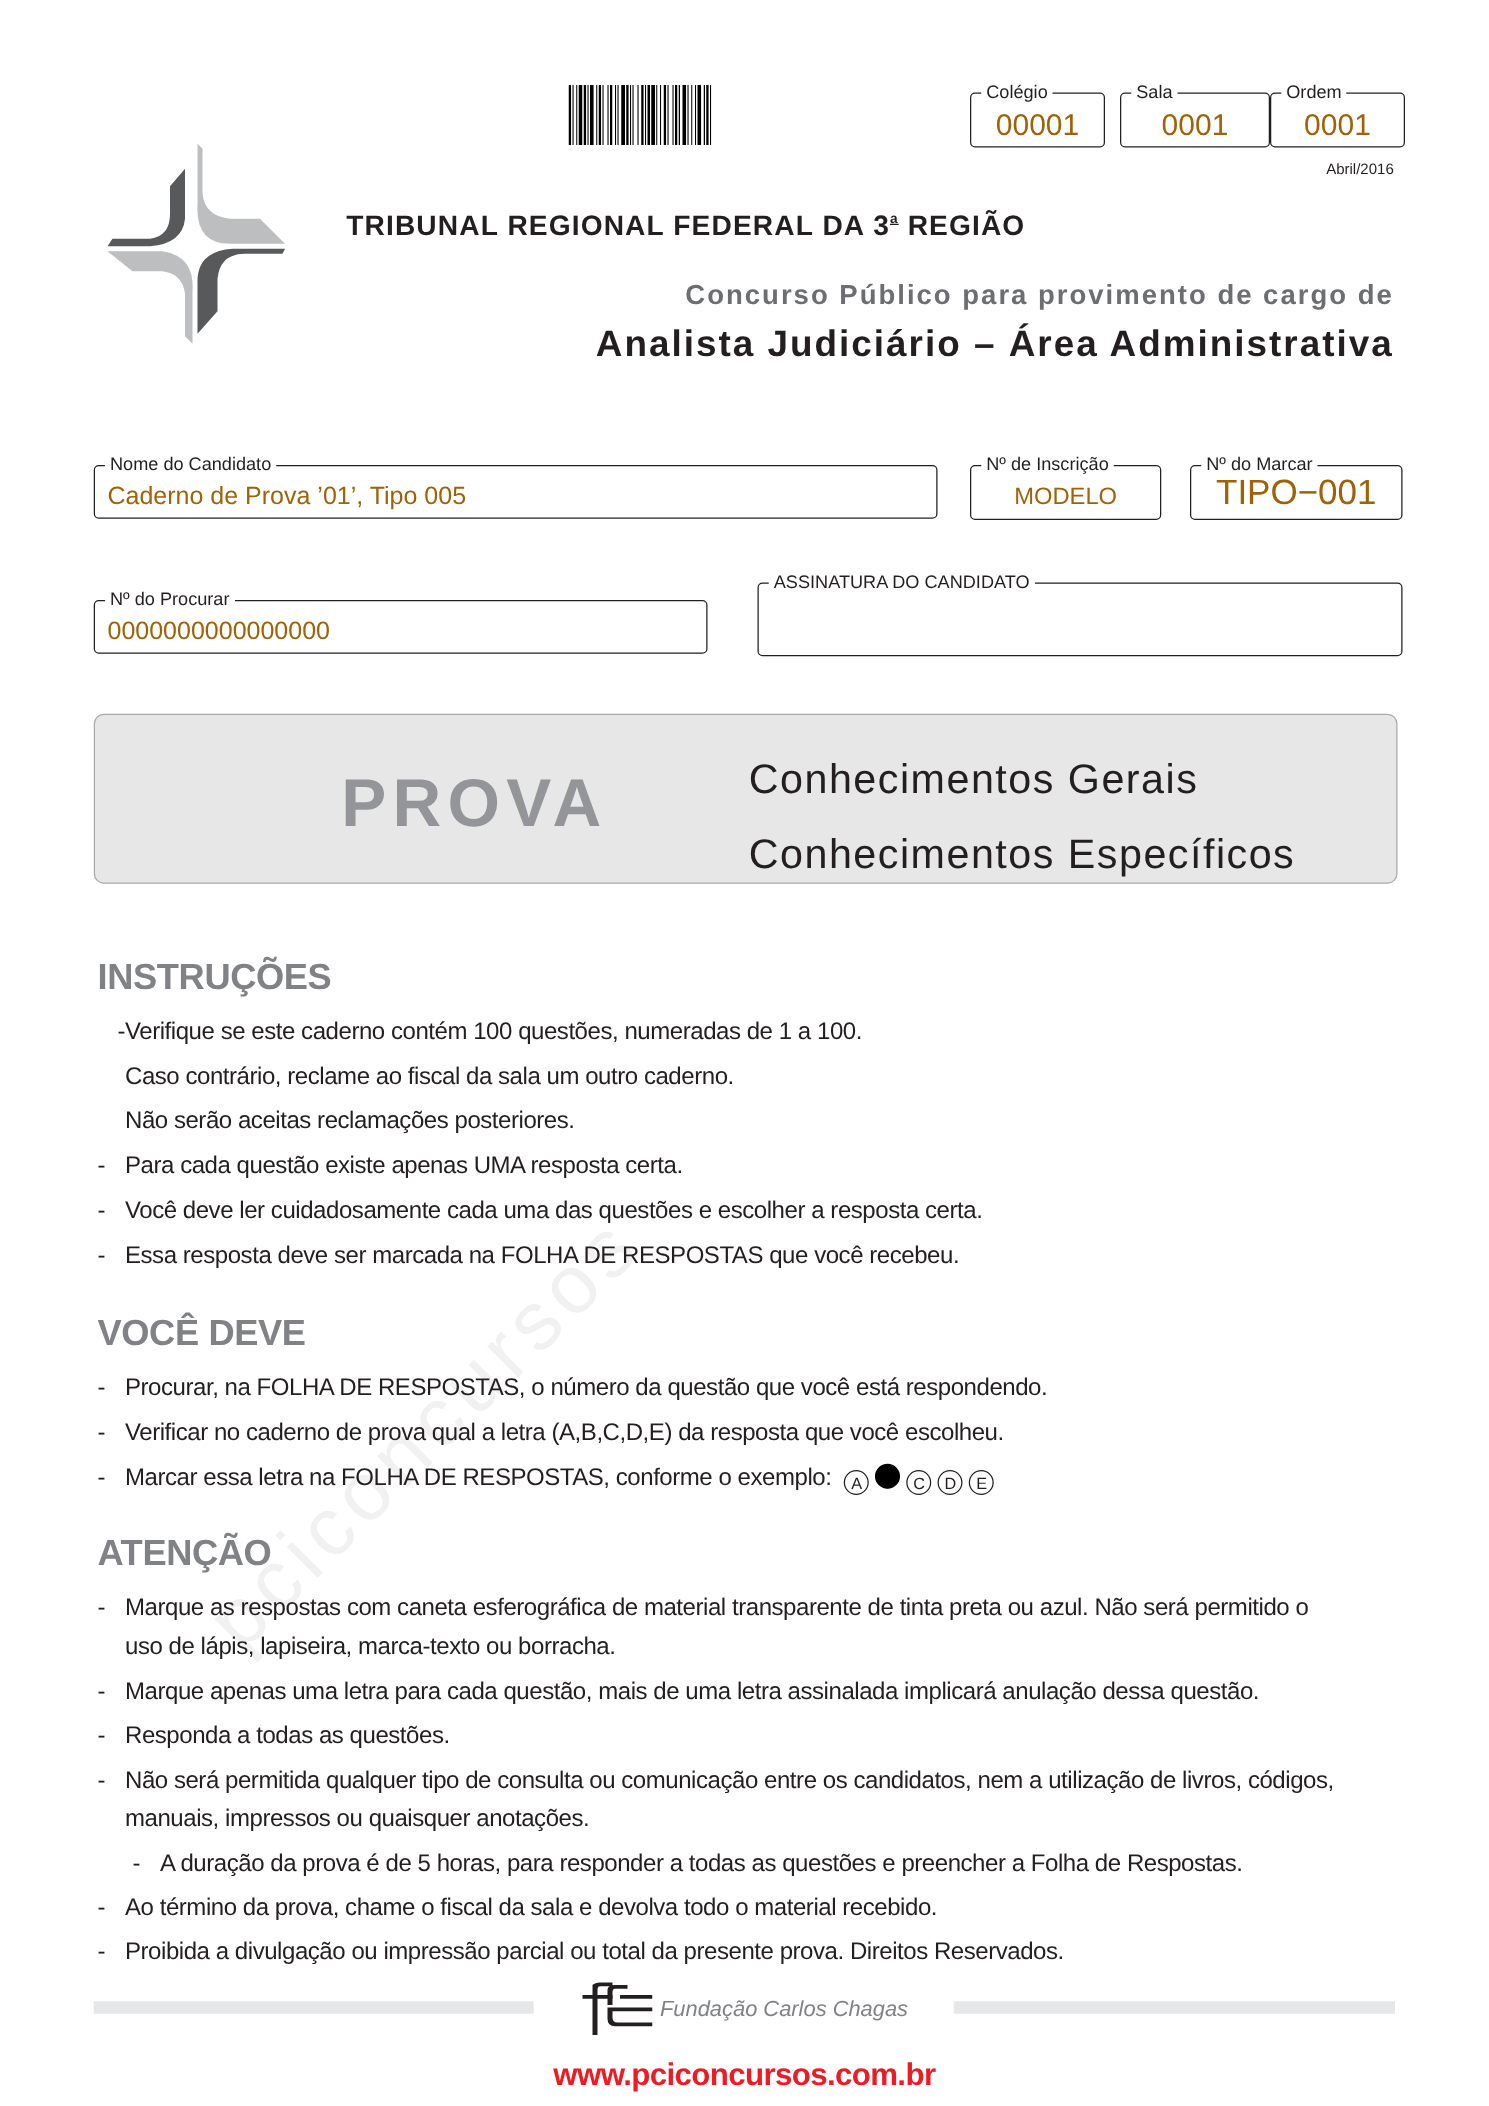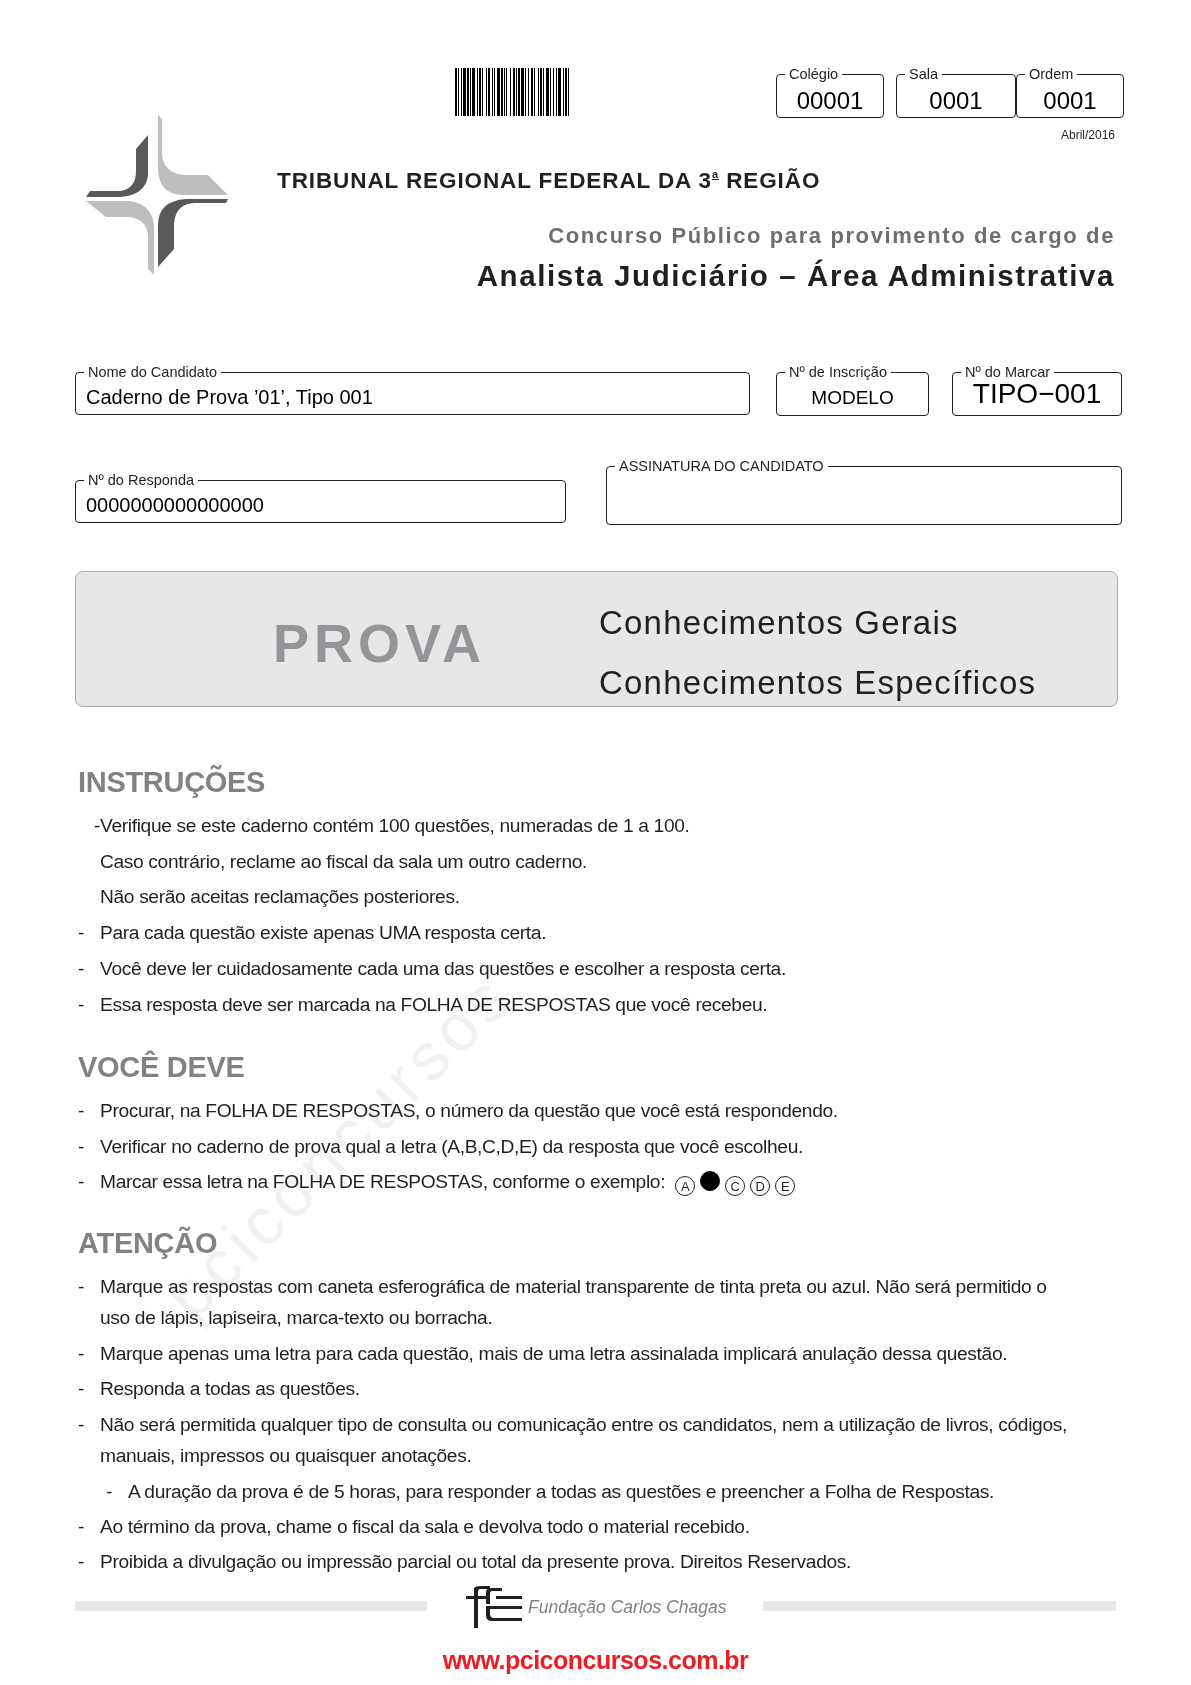--- a/index.html
+++ b/index.html
@@ -6,21 +6,21 @@
   body { width:1191px; height:1685px; position:relative; overflow:hidden; font-family:"Liberation Sans", sans-serif; color:#231f20; }
   .abs { position:absolute; }
 
   
   .barcode { left:455px; top:68px; width:272px; height:48px; display:flex; align-items:stretch; }
   .barcode span { display:block; background:#000; height:100%; }
 
   
   .fbox { position:absolute; border:1.3px solid #231f20; border-radius:4px; box-sizing:border-box; }
   .fbox .lbl { position:absolute; top:-10px; left:8px; background:#fff; padding:0 4px; font-size:14.5px; line-height:18px; color:#231f20; white-space:nowrap; }
-  .fbox .val { position:absolute; left:0; right:0; text-align:center; color:#000000; white-space:nowrap; }
+  .fbox .val { position:absolute; left:0; right:0; text-align:center; color:#a16207; white-space:nowrap; }
 
   .small-box .val { top:12px; font-size:24px; }
   .date { right:76px; top:128px; font-size:12px; color:#231f20; }
 
   .logo { left:86px; top:115px; width:142px; height:160px; }
 
   .org { left:277px; top:168px; font-size:22.5px; font-weight:bold; letter-spacing:0.9px; color:#231f20; }
   .org sup { font-size:11px; text-decoration:underline; vertical-align:10px; }
   .contest { right:76px; top:223px; font-size:22px; font-weight:bold; letter-spacing:1.6px; color:#6d6e71; }
   .role { right:76px; top:259px; font-size:29.5px; font-weight:bold; letter-spacing:1.6px; color:#231f20; }
@@ -162,32 +162,32 @@
 
   <path d="M0 86 L44 86 Q70 90 68 118 L68 160 L62 154 L62 120 Q60 104 44 102 L20 102 Z" fill="#bcbec0"></path>
 </svg>
 
 <div class="abs org"><span>TRIBUNAL REGIONAL FEDERAL DA 3</span><sup>a</sup><span> REGIÃO</span></div>
 <div class="abs contest">Concurso Público para provimento de cargo de</div>
 <div class="abs role">Analista Judiciário – Área Administrativa</div>
 
 <div class="fbox cand" style="left:75px; top:372px; width:675px; height:43px;">
   <span class="lbl">Nome do Candidato</span>
-  <span class="val">Caderno de Prova ’01’, Tipo 001</span>
+  <span class="val">Caderno de Prova ’01’, Tipo 005</span>
 </div>
 <div class="fbox insc" style="left:776px; top:372px; width:153px; height:44px;">
   <span class="lbl">Nº de Inscrição</span>
   <span class="val">MODELO</span>
 </div>
 <div class="fbox cad" style="left:952px; top:372px; width:170px; height:44px;">
   <span class="lbl">Nº do Marcar</span>
   <span class="val">TIPO−001</span>
 </div>
 <div class="fbox doc" style="left:75px; top:480px; width:491px; height:43px;">
-  <span class="lbl">Nº do Responda</span>
+  <span class="lbl">Nº do Procurar</span>
   <span class="val">0000000000000000</span>
 </div>
 <div class="fbox" style="left:606px; top:466px; width:516px; height:59px;">
   <span class="lbl">ASSINATURA DO CANDIDATO</span>
 </div>
 
 <div class="abs prova-box"></div>
 <div class="abs prova-word">PROVA</div>
 <div class="abs prova-sub" style="top:604px;">Conhecimentos Gerais</div>
 <div class="abs prova-sub" style="top:664px;text-align:center;">Conhecimentos Específicos</div>

